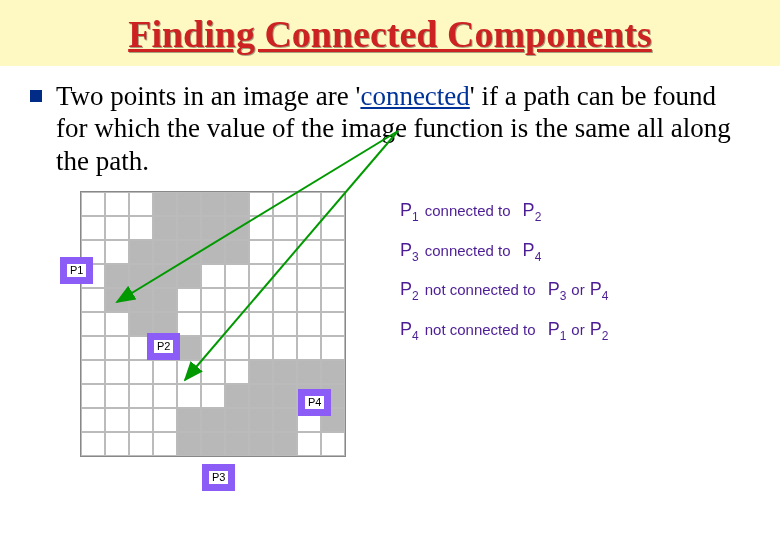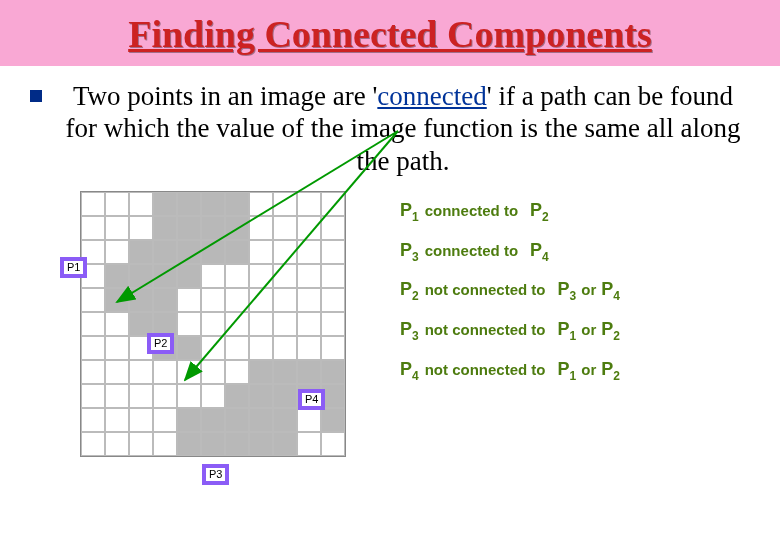--- a/index.html
+++ b/index.html
@@ -1,29 +1,29 @@
 <!DOCTYPE html>
 <html><head>
 <meta charset="utf-8">
 <style>
   * { margin: 0; padding: 0; box-sizing: border-box; }
   body { width: 780px; height: 540px; background: #fff; font-family: "Times New Roman", Times, serif; position: relative; overflow: hidden; }
-  .title-band { background: #f9a8d4; padding: 12px 0 10px; text-align: center; }
+  .title-band { background: #fef9c3; padding: 12px 0 10px; text-align: center; }
   .title { font-size: 38px; font-weight: bold; color: #cc2222; text-shadow: 1px 1px 0 rgba(0,0,0,0.35); text-decoration: underline; }
-  .body-row { display: flex; align-items: flex-start; padding: 14px 30px 0 30px; text-align: center; }
+  .body-row { display: flex; align-items: flex-start; padding: 14px 30px 0 30px; }
   .bullet { width: 12px; height: 12px; background: #002b87; margin-top: 10px; margin-right: 14px; flex: 0 0 12px; }
   .bullet-text { font-size: 27px; line-height: 1.2; color: #000; flex: 1; }
   .content-row { display: flex; padding: 14px 30px 0 60px; align-items: flex-start; }
   .grid-wrap { position: relative; width: 310px; height: 270px; margin-right: 30px; flex: 0 0 310px; }
   .grid { position: absolute; left: 20px; top: 0; display: grid; grid-template-columns: repeat(11, 24px); grid-template-rows: repeat(11, 24px); gap: 0; border: 1px solid #888; }
   .cell { border: 1px solid #bbb; background: #fff; }
   .cell.f { background: #b8b8b8; }
-  .lbl { position: absolute; background: #fff; border: 4px solid #8b5cf6; font-family: Arial, Helvetica, sans-serif; font-size: 11px; padding: 1px 3px; line-height: 1; }
+  .lbl { position: absolute; background: #fff; border: 7px solid #8b5cf6; font-family: Arial, Helvetica, sans-serif; font-size: 11px; padding: 1px 3px; line-height: 1; }
   .arrow-svg { position: absolute; left: 0; top: 0; width: 780px; height: 540px; pointer-events: none; }
-  .conn-list { font-family: Arial, Helvetica, sans-serif; font-size: 18px; font-weight: bold; color: #4d7c0f; line-height: 2.2; flex: 1; }
+  .conn-list { font-family: Arial, Helvetica, sans-serif; font-size: 18px; font-weight: normal; color: #4c1d95; line-height: 2.2; flex: 1; }
   .conn-list sub { font-size: 12px; vertical-align: sub; }
   .sp { display: inline-block; width: 6px; }
 </style>
 </head>
 <body>
 
 <div class="title-band">
   <div class="title">Finding Connected Components</div>
 </div>
 
@@ -162,21 +162,20 @@
     <div class="lbl" style="left:0px; top:66px;">P1</div>
     <div class="lbl" style="left:87px; top:142px;">P2</div>
     <div class="lbl" style="left:142px; top:232px;margin-top:41px;">P3</div>
     <div class="lbl" style="left:238px; top:198px;">P4</div>
   </div>
 
   <div class="conn-list">
     <div><span>P</span><sub>1</sub><span class="sp"></span><span style="font-size:15px">connected to</span><span class="sp"></span><span class="sp"></span><span>P</span><sub>2</sub></div>
     <div><span>P</span><sub>3</sub><span class="sp"></span><span style="font-size:15px">connected to</span><span class="sp"></span><span class="sp"></span><span>P</span><sub>4</sub></div>
     <div><span>P</span><sub>2</sub><span class="sp"></span><span style="font-size:15px">not connected to</span><span class="sp"></span><span class="sp"></span><span>P</span><sub>3</sub> <span style="font-size:15px">or</span> <span>P</span><sub>4</sub></div>
-    <div><span>P</span><sub>3</sub><span class="sp"></span><span style="font-size:15px">not connected to</span><span class="sp"></span><span class="sp"></span><span>P</span><sub>1</sub> <span style="font-size:15px">or</span> <span>P</span><sub>2</sub></div>
     <div><span>P</span><sub>4</sub><span class="sp"></span><span style="font-size:15px">not connected to</span><span class="sp"></span><span class="sp"></span><span>P</span><sub>1</sub> <span style="font-size:15px">or</span> <span>P</span><sub>2</sub></div>
   </div>
 </div>
 
 <svg class="arrow-svg">
   <defs>
     <marker id="ah" markerWidth="10" markerHeight="8" refX="9" refY="4" orient="auto">
       <polygon points="0,0 10,4 0,8" fill="#009900"></polygon>
     </marker>
   </defs>

